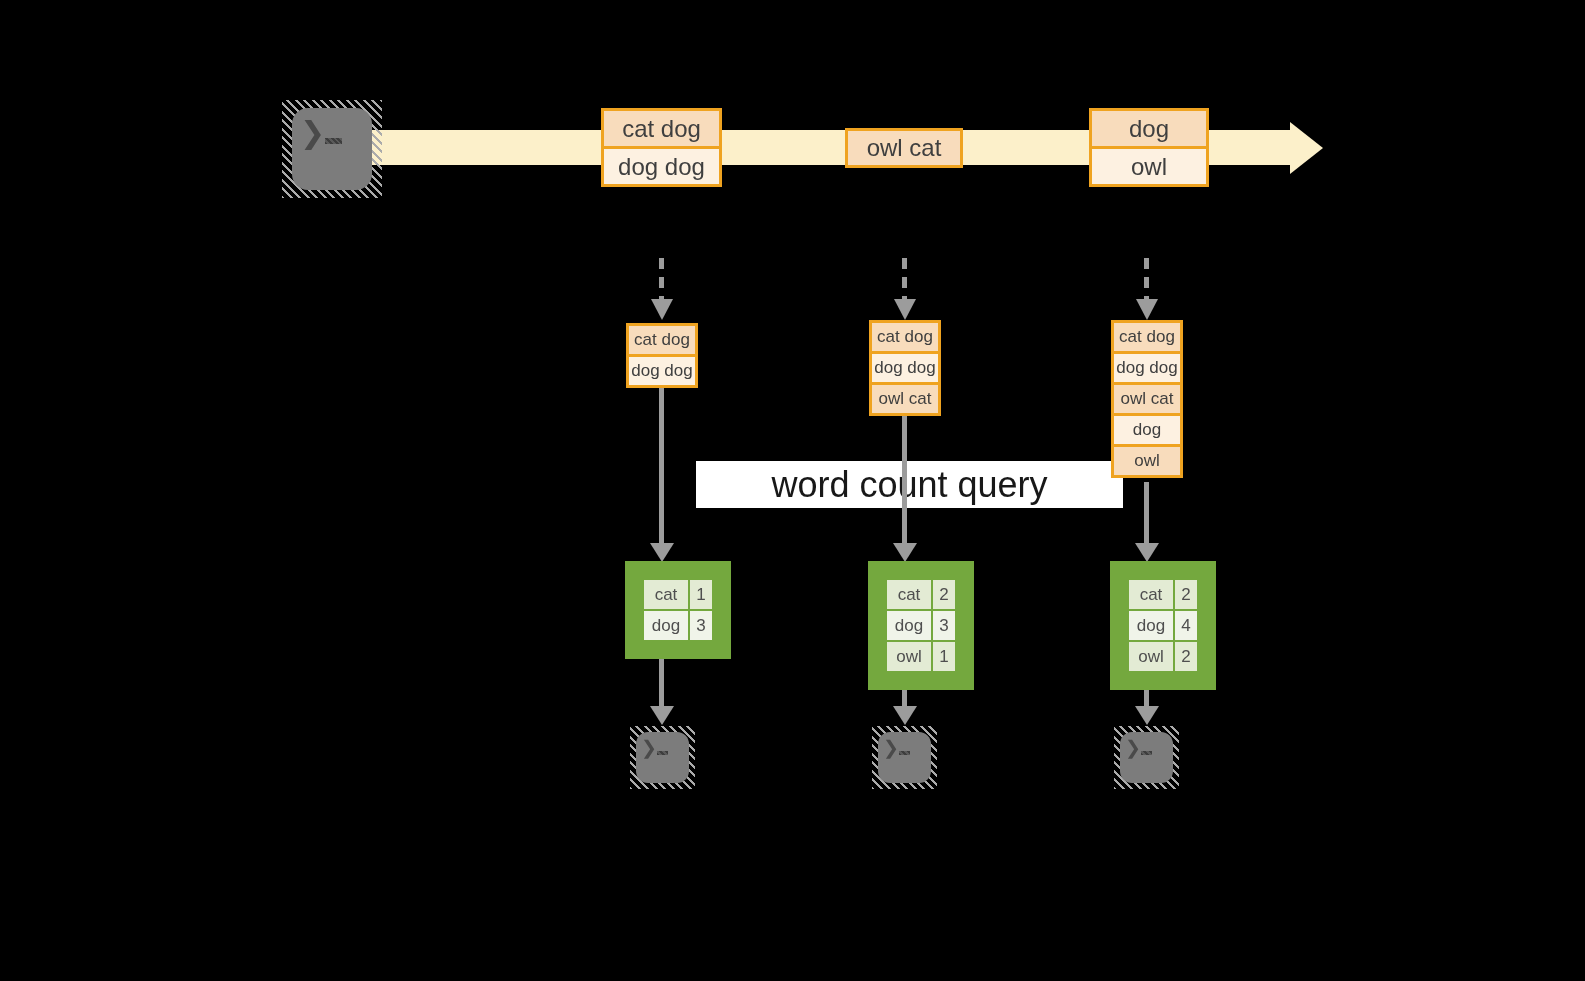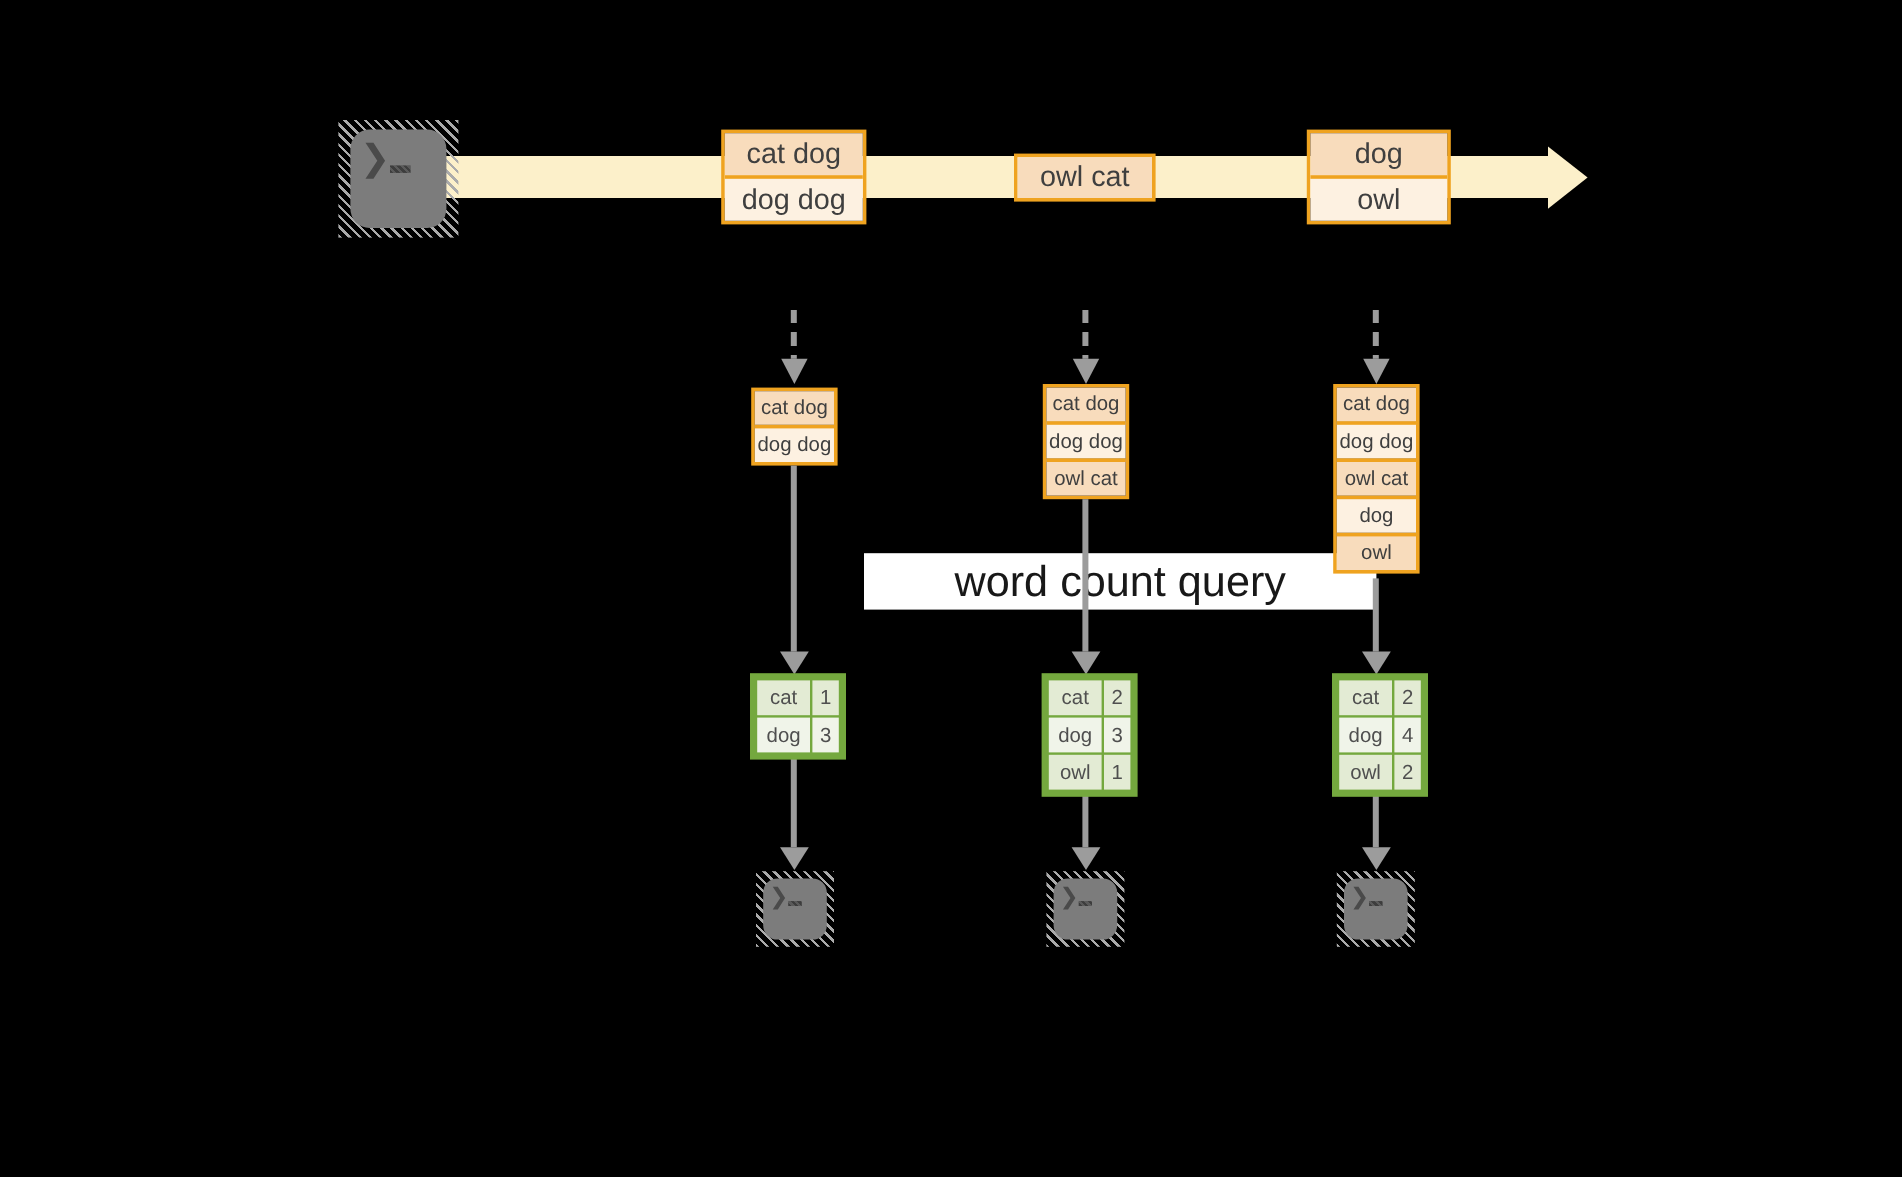--- a/index.html
+++ b/index.html
@@ -38,24 +38,24 @@
          border-left:12px solid transparent;border-right:12px solid transparent;
          border-top:19px solid var(--gray-arrow,#9c9c9c);}
 
   
   .stack{position:absolute;width:66px;border:3px solid var(--gold,#efa320);z-index:4;}
   .srow{height:28px;line-height:28px;text-align:center;font-size:17px;color:#3f3f3f;}
   .srow + .srow{border-top:3px solid var(--gold,#efa320);}
 
   
   .banner{position:absolute;left:696px;top:461px;width:427px;height:47px;z-index:2;
-          background:var(--banner-bg,#fff);color:#181818;font-size:36px;line-height:47px;text-align:center;margin-left:24px;}
+          background:var(--banner-bg,#fff);color:#181818;font-size:36px;line-height:47px;text-align:center;}
 
   
-  .wtable{position:absolute;display:grid;grid-template-columns:44px 22px;gap:2px;padding:6px;
+  .wtable{position:absolute;display:grid;grid-template-columns:44px 22px;gap:2px;padding:19px;
           background:var(--green,#74a83e);z-index:5;}
   .cell{height:29px;display:flex;align-items:center;justify-content:center;font-size:17px;color:#4f4f4f;}
   .ca{background:var(--cell-a,#e3ebd4);}
   .cb{background:var(--cell-b,#f0f4e9);}
 </style>
 </head>
 <body>
 
 <div class="canvas">
 

